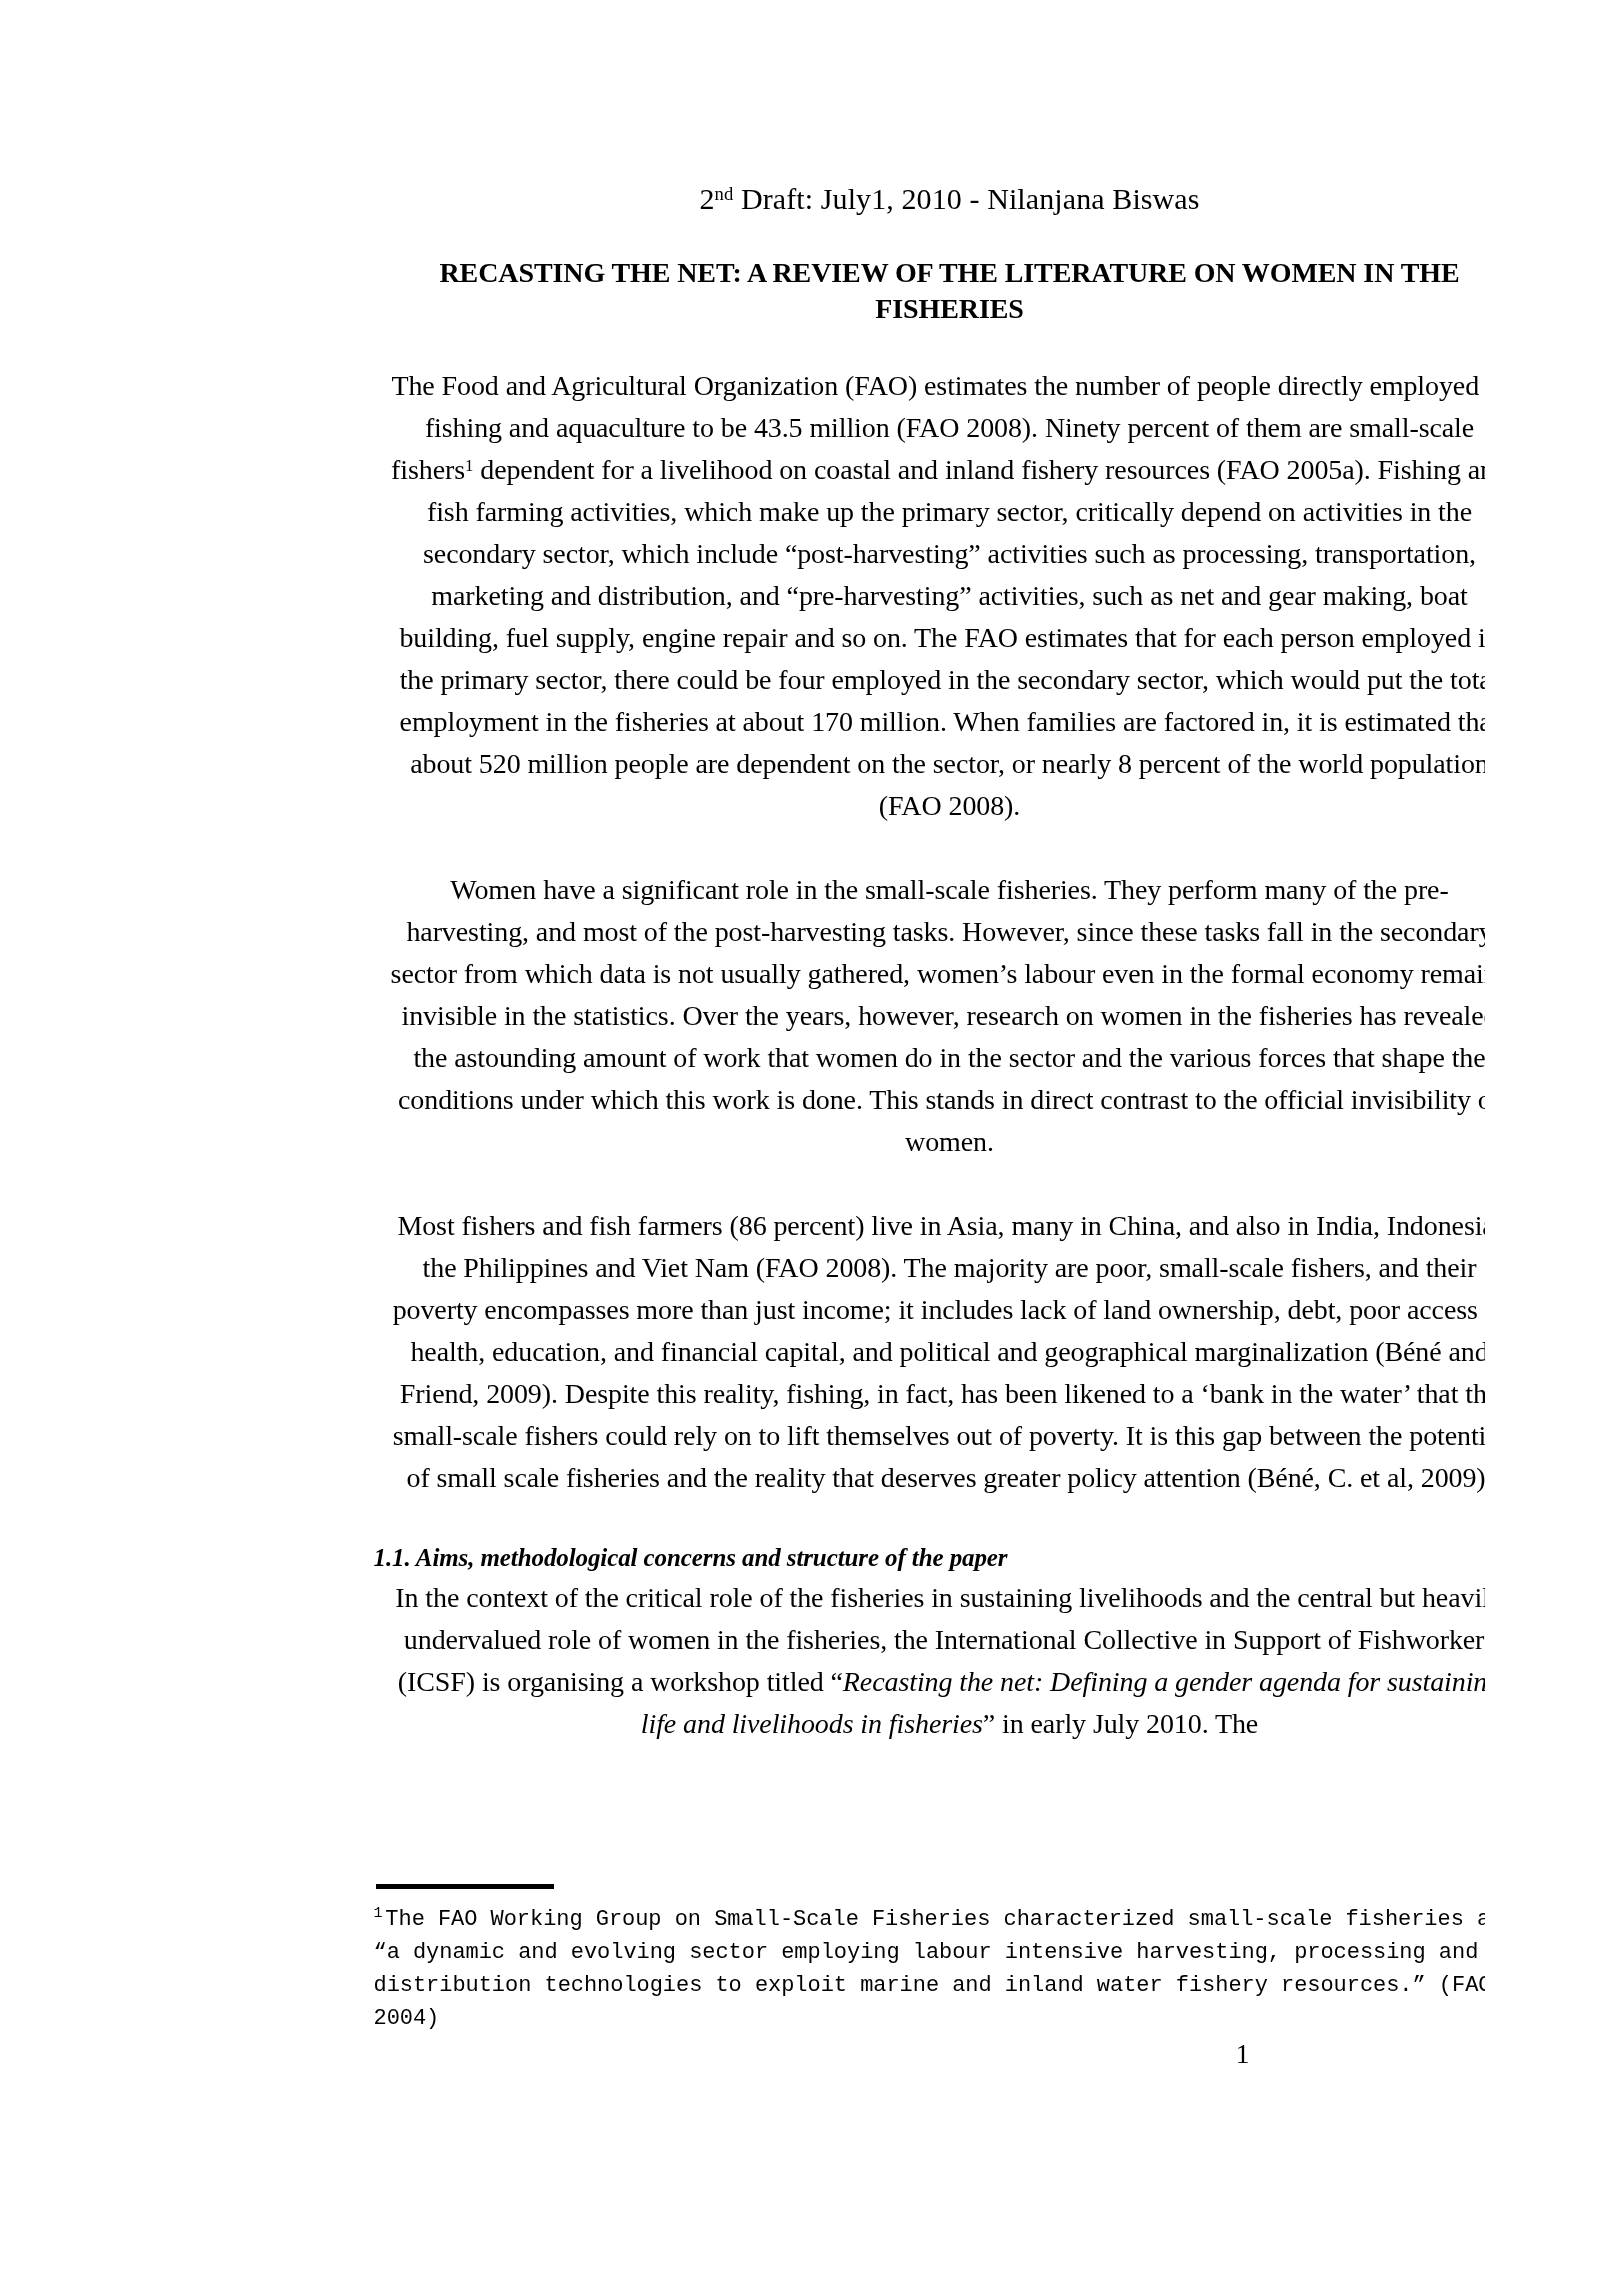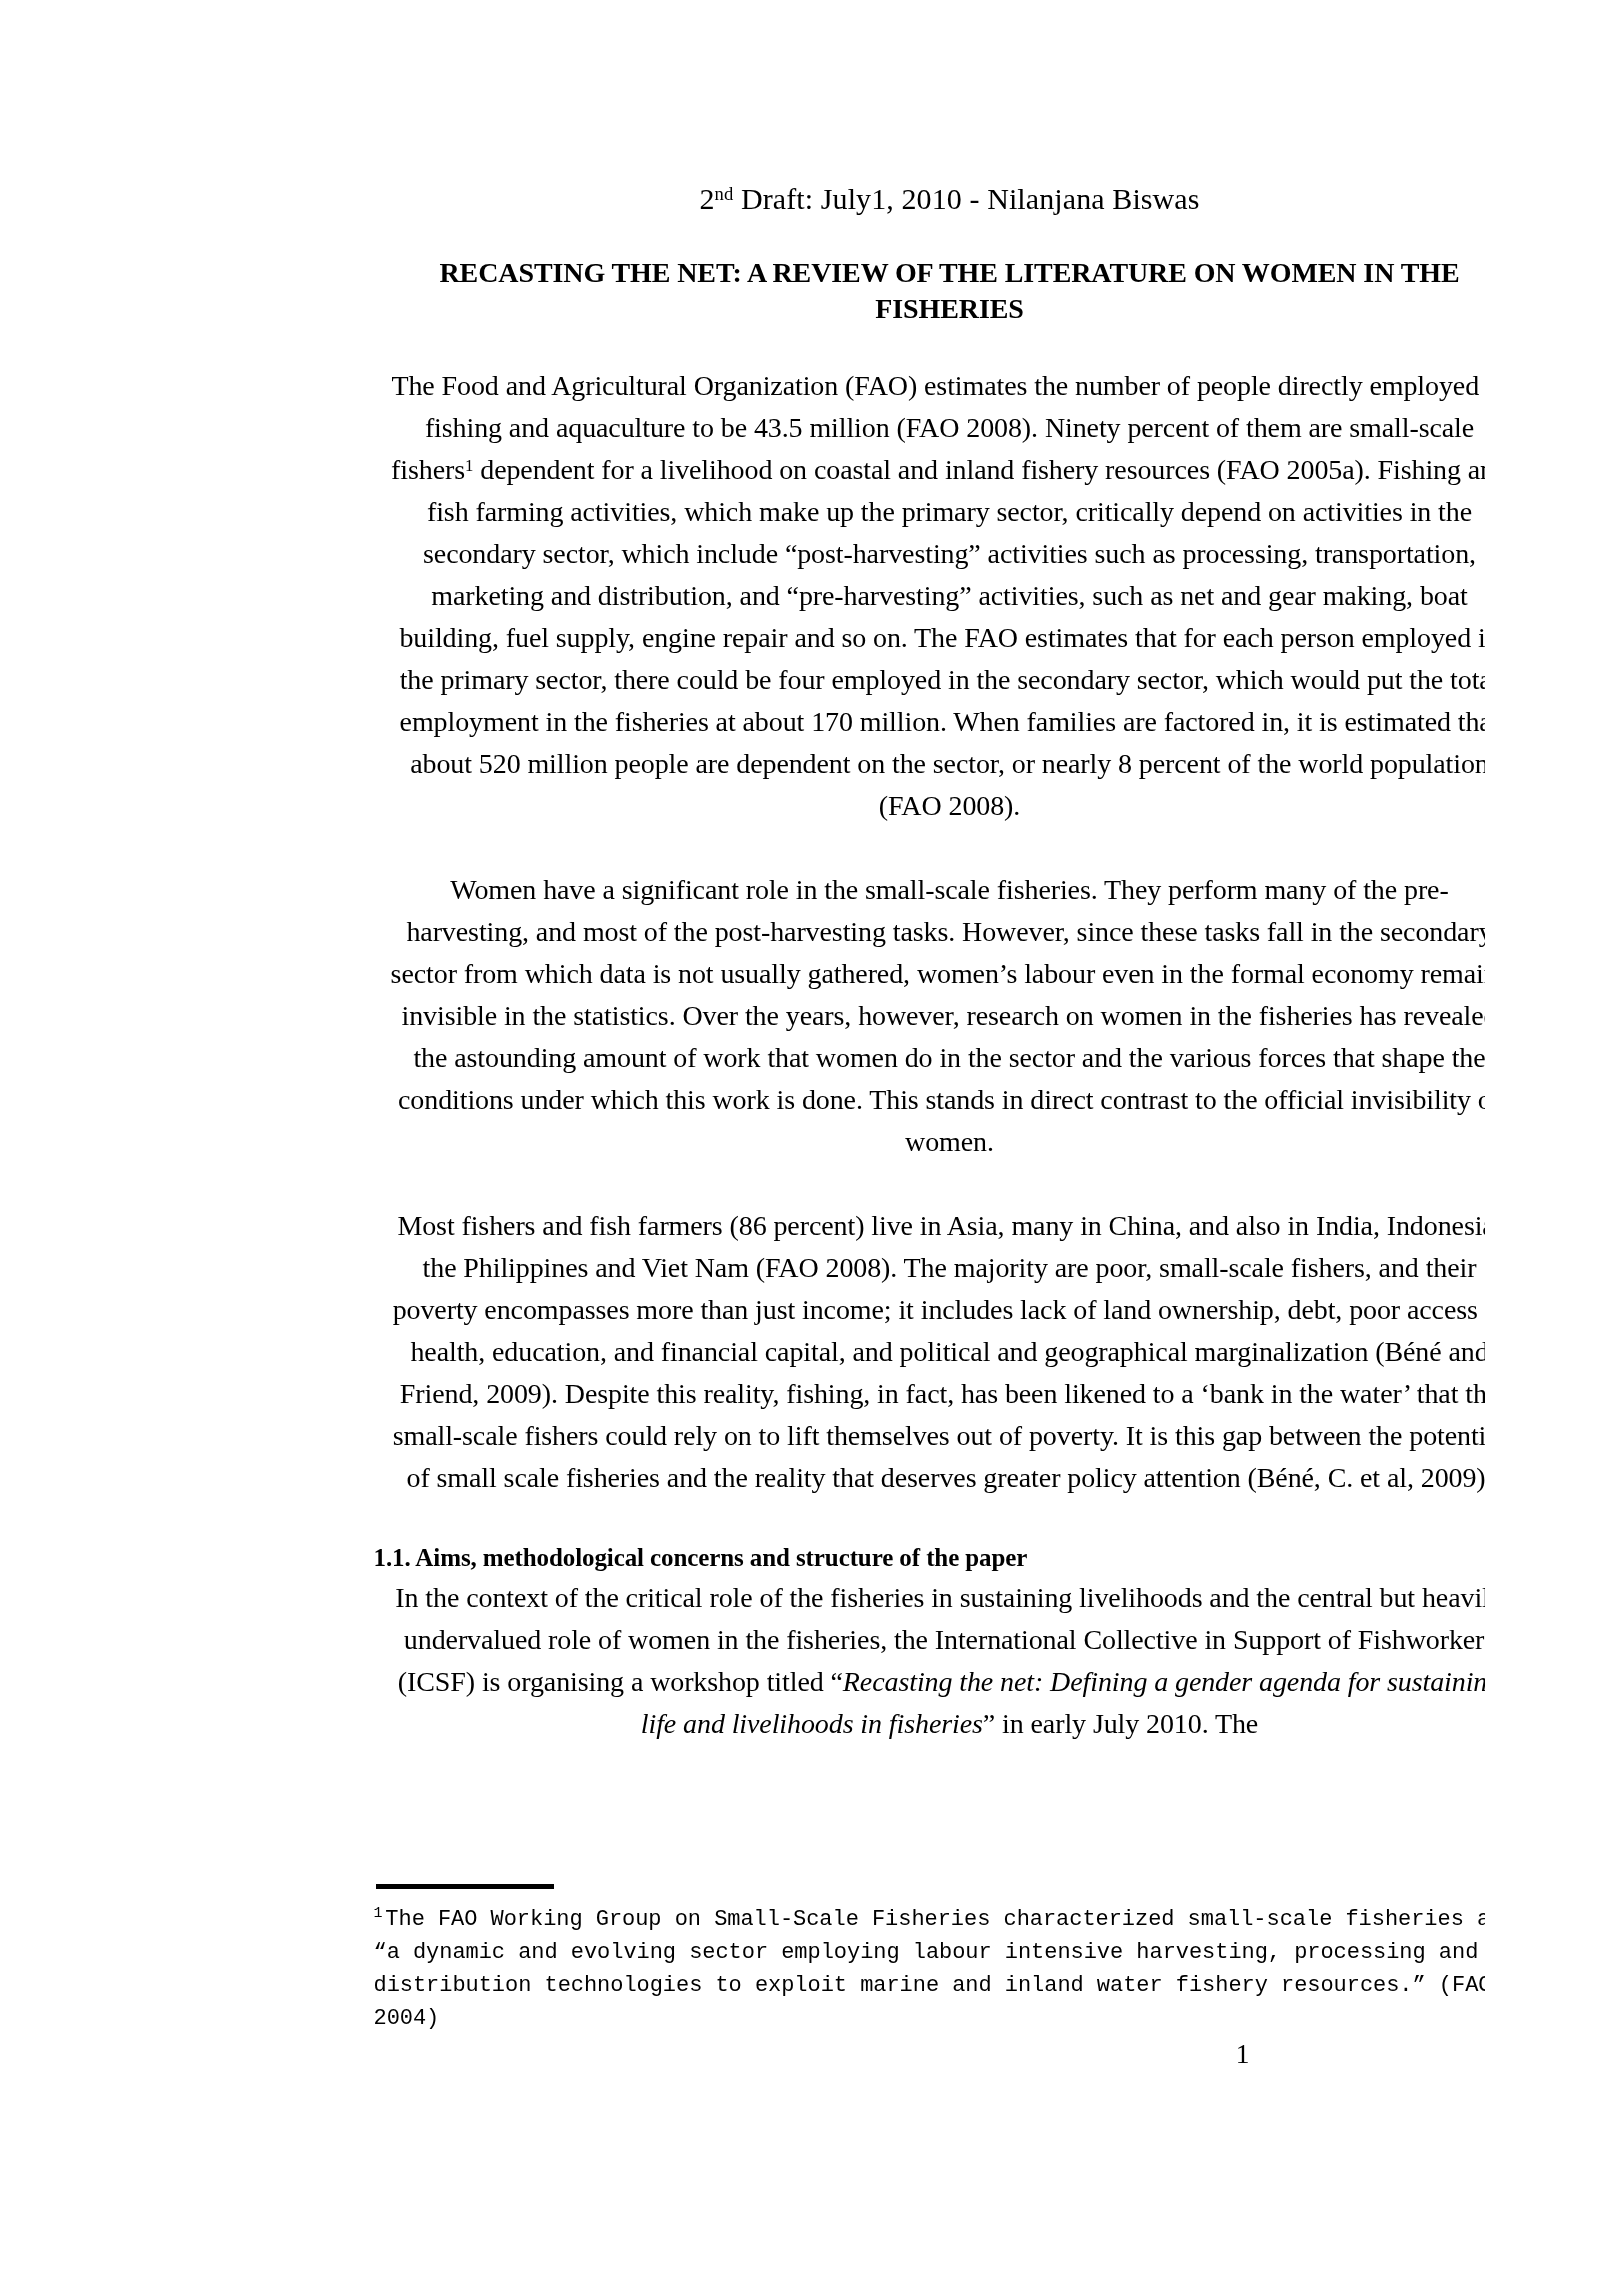--- a/index.html
+++ b/index.html
@@ -61,20 +61,21 @@
     margin: 48px 0 0 0;
     letter-spacing: 0.1px;
   }
 
   h3.subsection-heading {
     font-weight: bold;
     font-size: 25px;
     line-height: 1.25;
     margin: 43px 0 0 0;
     letter-spacing: -0.1px;
+    font-style: italic;
   }
 
   p.body-par {
     font-size: 28px;
     line-height: 42px;
     margin: 17px;
     text-align: center;
     letter-spacing: -0.1px;
   }
   p.body-par + p.body-par {

